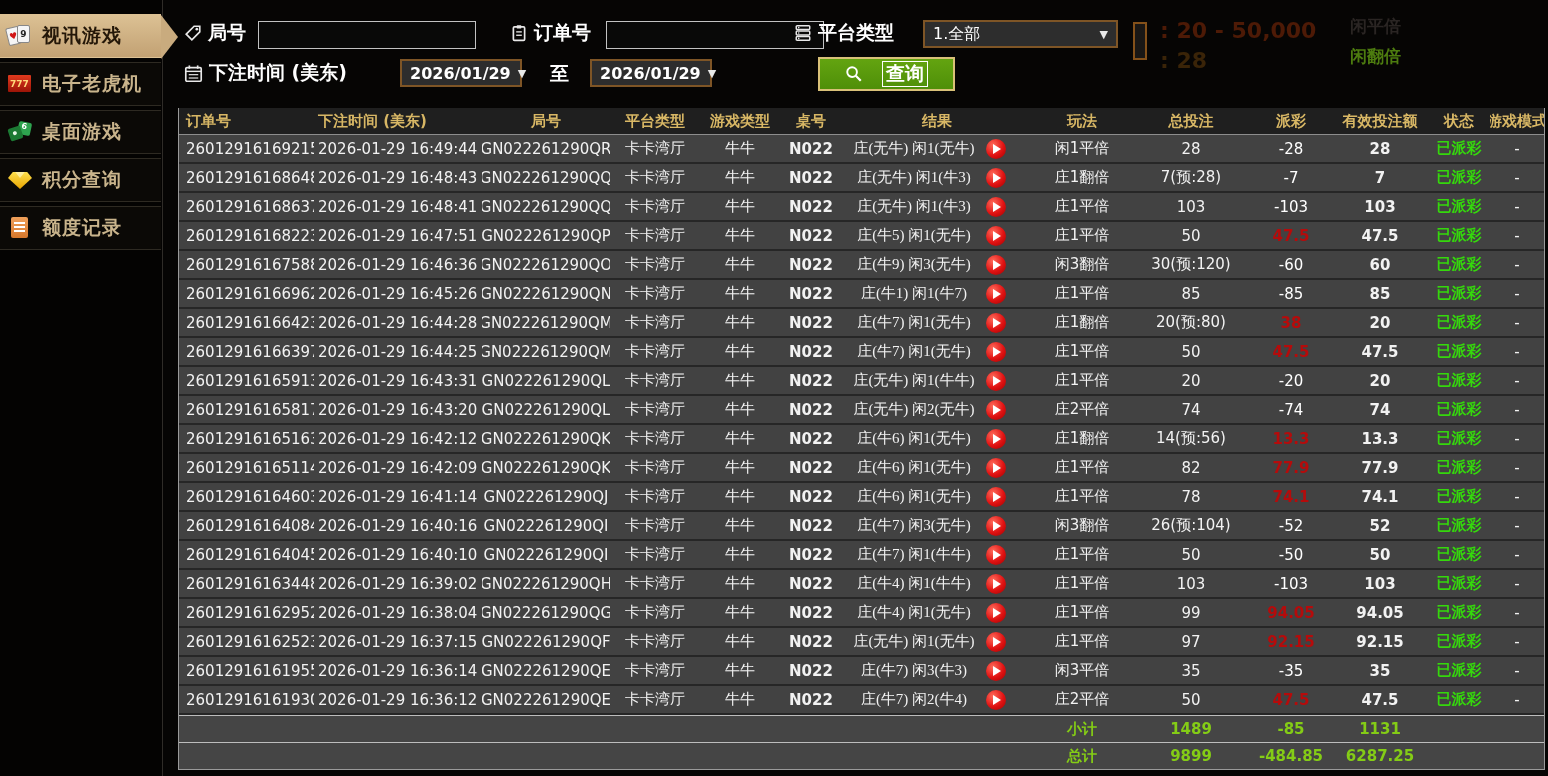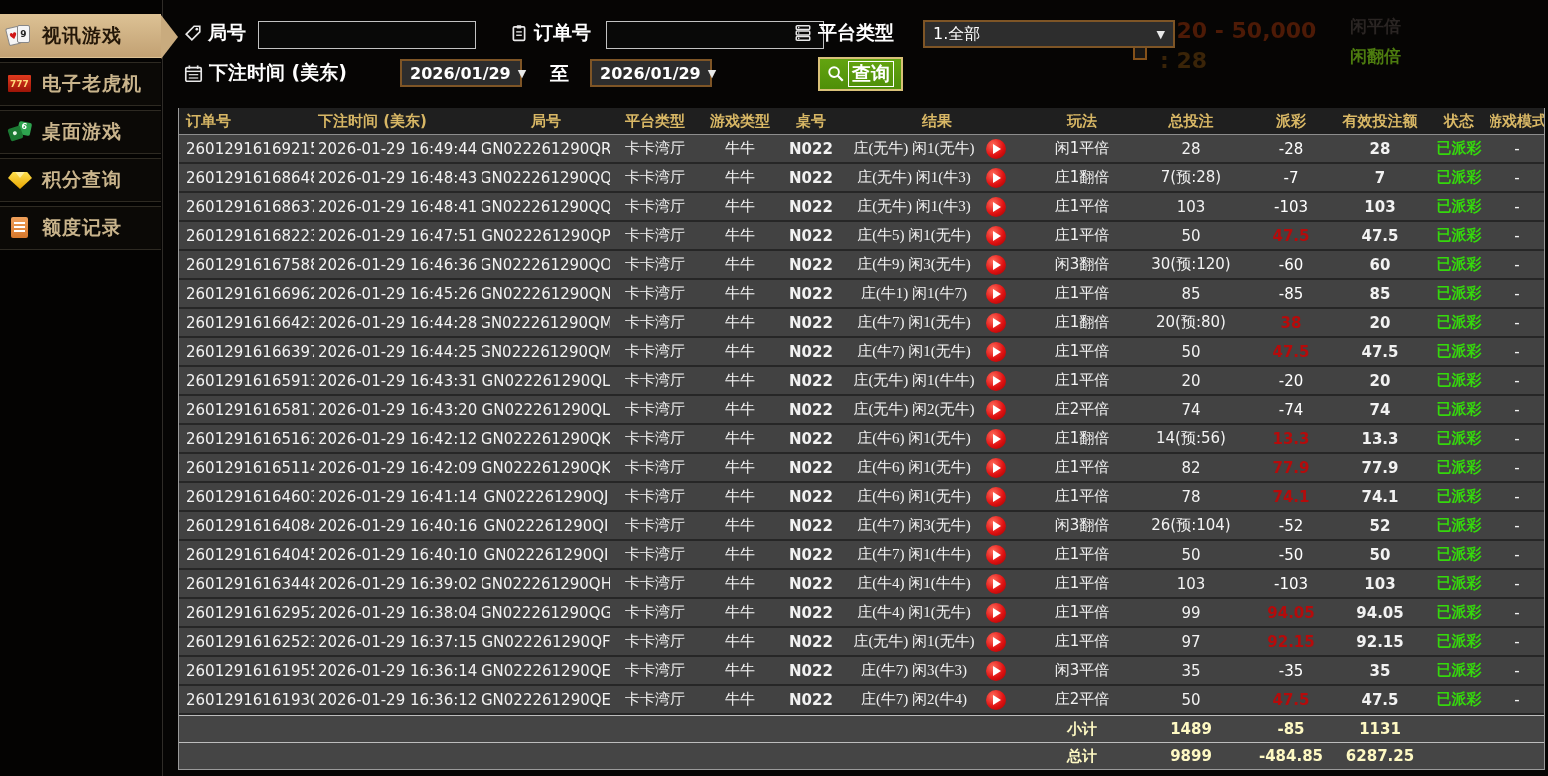--- a/index.html
+++ b/index.html
@@ -65,23 +65,23 @@
   
   .filters { position:absolute; left:178px; top:0; width:1370px; height:100px; }
   .flabel { position:absolute; font-size:19px; font-weight:bold; color:#ffffff; white-space:nowrap; display:flex; align-items:center; gap:6px; }
   .txt-input { position:absolute; height:28px; background:rgba(12,12,12,.55); border:1px solid #c2c2c2;
     color:#fff; font-size:15px; padding:0 6px; outline:none; }
   .dd { position:absolute; height:28px; background:#2d2d2d; border:2px solid #7e5526; color:#fff;
     font-size:16px; display:flex; align-items:center; padding:0 8px; cursor:pointer; }
   .dd .caret { margin-left:auto; font-size:11px; color:#e8e8e8; }
   .datebtn { font-weight:bold; }
   .datebtn .caret { margin-left:7px; }
-  .search-btn { position:absolute; left:640px; top:57px; height:34px; padding:0 7px;
+  .search-btn { position:absolute; left:640px; top:57px; height:34px; padding:0 25px;
     background:linear-gradient(#63a410,#4f8f09); border:2px solid #d9c178; color:#fff;
-    font-size:19px; display:flex; align-items:center; gap:3px; cursor:pointer; }
+    font-size:19px; display:flex; align-items:center; gap:19px; cursor:pointer; }
   .search-btn .btn-text { border:1px solid #fff; padding:0 3px; line-height:24px; font-weight:bold; }
 
   
   .grid { position:absolute; left:178px; top:108px; width:1367px;
     border-left:1px solid #9a9a9a; border-right:1px solid #9a9a9a; border-bottom:1px solid #9a9a9a;
     background:#414141; }
   .trow, .hrow, .frow { display:flex; width:100%; }
   .hrow { height:27px; background:#1f1f1f; border-bottom:1px solid #8d8d8d; }
   .trow { height:29px; border-bottom:2px solid #262626; background:#424242; }
   .frow { height:27px; background:#454545; border-top:1px solid #bdbdbd; }
@@ -103,21 +103,21 @@
   .c6 span.res-text { flex:1; text-align:center;font-family:Liberation Serif, serif; }
   .play { width:20px; height:20px; margin-right:26px; border-radius:50%;
     background:radial-gradient(circle at 35% 30%, #ff6a5a, #e01212 55%, #9e0000);
     display:flex; align-items:center; justify-content:center; cursor:pointer; flex:0 0 20px; }
   .play i { display:block; width:0; height:0; border-top:5px solid transparent; border-bottom:5px solid transparent;
     border-left:8px solid #fff; margin-left:2px; }
   .neg { color:#ffffff; font-weight:normal; }
   .pos { color:#b50b0b; font-weight:bold; }
   .status { color:#35d80c; font-weight:bold; }
   .fspacer { width:853px; }
-  .fcell { color:#fef9c3; font-weight:bold; font-size:15px; }
+  .fcell { color:#84cc16; font-weight:bold; font-size:15px; }
 
   .icon-svg { display:block; }
 </style>
 </head>
 <body>
 
 <div class="bg-panel-edge"></div>
 <div class="bg-hint hint-limit">: 20 - 50,000</div>
 <div class="bg-hint hint-count">: 28</div>
 <div class="bg-hint hint-t1">闲平倍</div>
@@ -186,21 +186,21 @@
     <svg class="icon-svg" width="18" height="18" viewBox="0 0 16 16">
       <rect x="2" y="1.5" width="12" height="3.4" rx="0.8" fill="none" stroke="#e8e8e8" stroke-width="1.3"></rect>
       <rect x="2" y="6.3" width="12" height="3.4" rx="0.8" fill="none" stroke="#e8e8e8" stroke-width="1.3"></rect>
       <rect x="2" y="11.1" width="12" height="3.4" rx="0.8" fill="none" stroke="#e8e8e8" stroke-width="1.3"></rect>
       <circle cx="4.2" cy="3.2" r="0.7" fill="#e8e8e8"></circle>
         <circle cx="4.2" cy="8" r="0.7" fill="#e8e8e8"></circle>
         <circle cx="4.2" cy="12.8" r="0.7" fill="#e8e8e8"></circle>
     </svg>
     <span>平台类型</span>
   </div>
-  <div class="dd" style="left:745px; top:20px; width:252px;">
+  <div class="dd" style="left:745px; top:20px; width:195px;">
     <span>1.全部</span>
     <span class="caret">▼</span>
   </div>
 
   <div class="flabel" style="left:6px; top:60px;">
     <svg class="icon-svg" width="19" height="19" viewBox="0 0 16 16">
       <rect x="1.5" y="3" width="13" height="11.5" rx="1" fill="none" stroke="#e8e8e8" stroke-width="1.4"></rect>
       <line x1="1.5" y1="6.2" x2="14.5" y2="6.2" stroke="#e8e8e8" stroke-width="1.2"></line>
       <line x1="4.5" y1="1.2" x2="4.5" y2="4" stroke="#e8e8e8" stroke-width="1.4"></line>
       <line x1="11.5" y1="1.2" x2="11.5" y2="4" stroke="#e8e8e8" stroke-width="1.4"></line>

